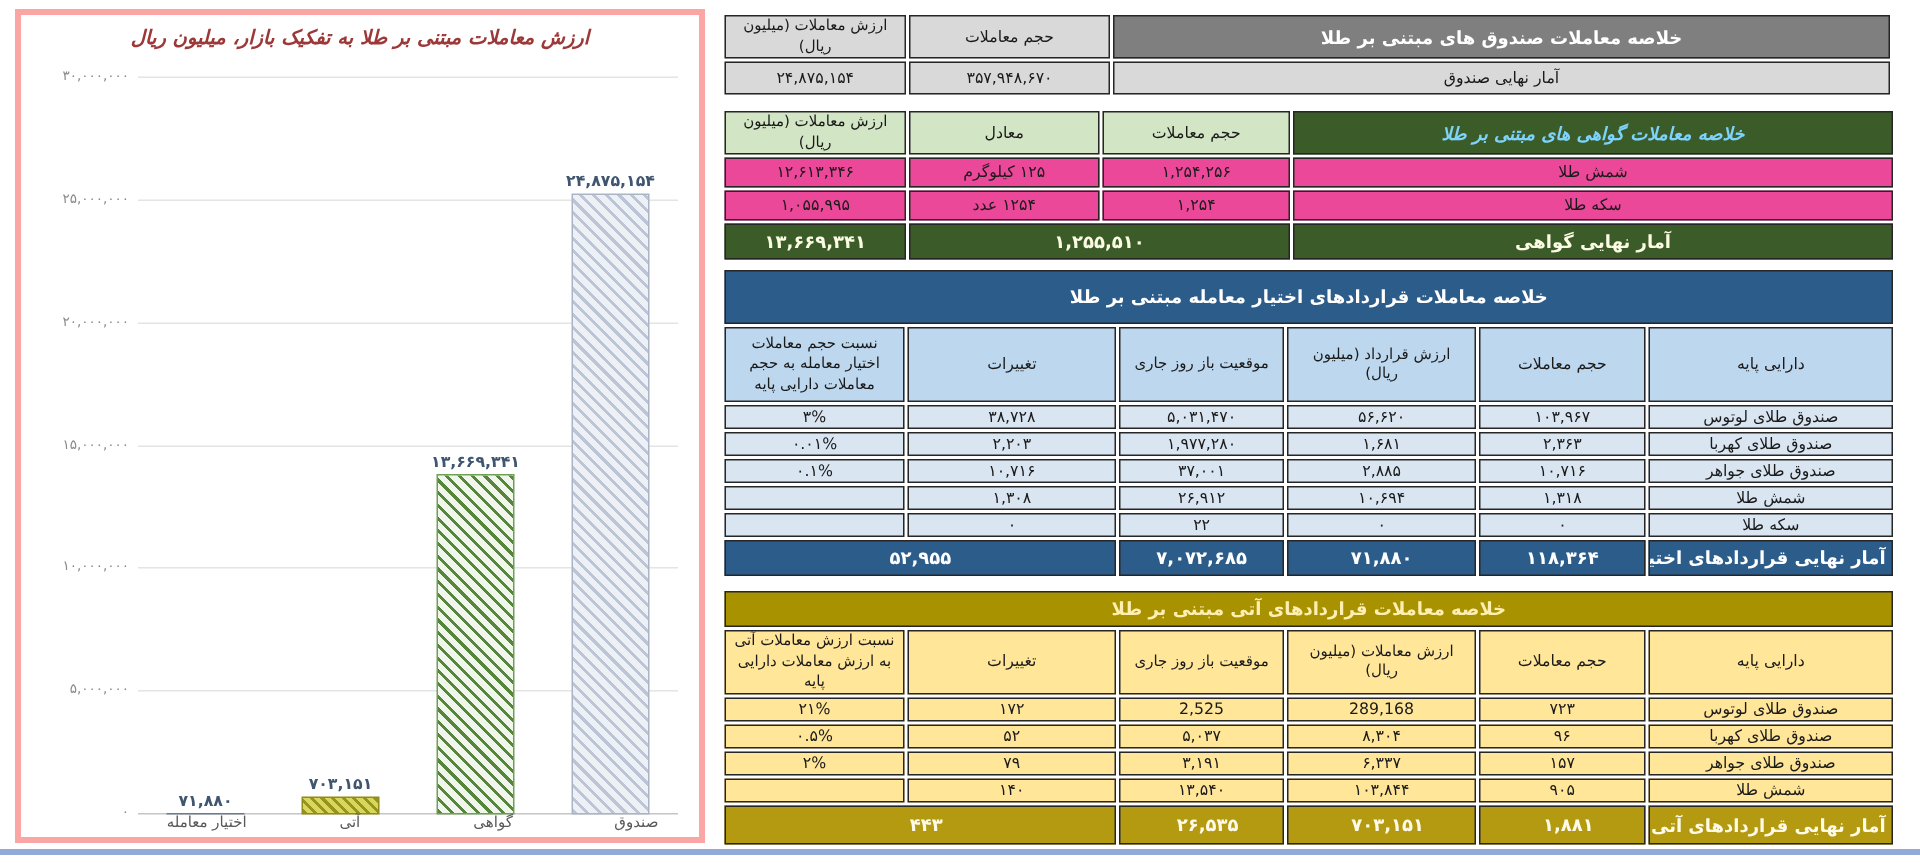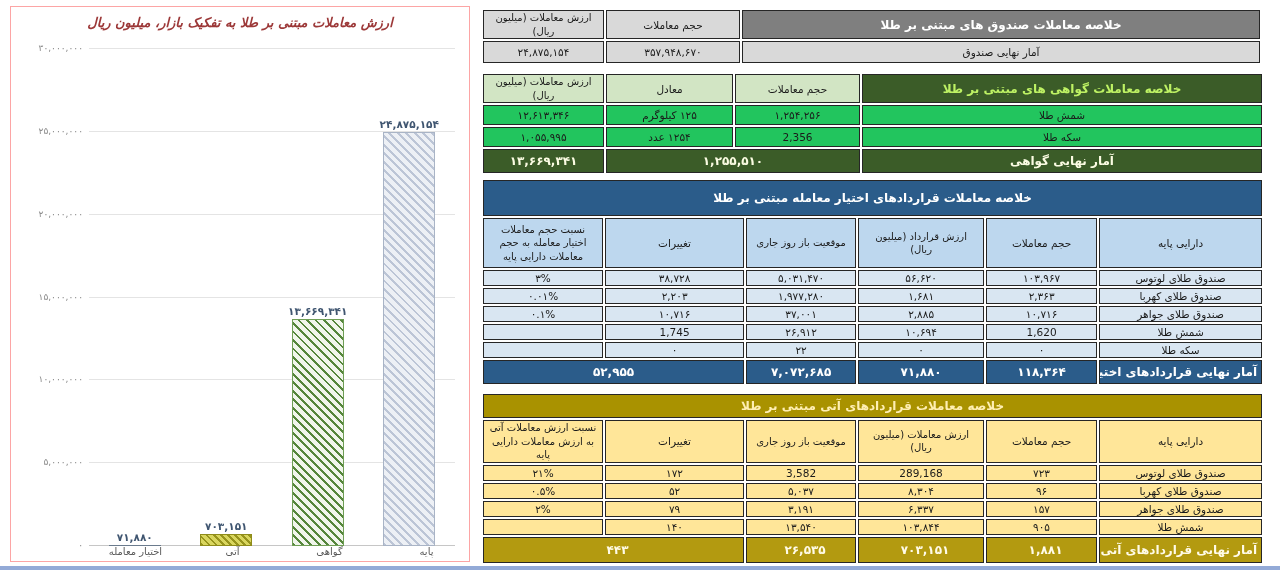--- a/index.html
+++ b/index.html
@@ -1,21 +1,21 @@
 <!DOCTYPE html>
 <html lang="fa"><head>
 <meta charset="utf-8">
 <style>
   html,body{margin:0;padding:0;}
   body{font-family:"DejaVu Sans","Liberation Sans",sans-serif;background:#fff;}
   #stage{position:relative;width:1280px;height:575px;background:#fff;overflow:hidden;}
 
   
   #chart-panel{position:absolute;left:10px;top:6px;width:460px;height:556px;
-    background:#fff;border:1px solid #fca5a5;box-sizing:border-box;}
+    background:#fff;border:4px solid #fca5a5;box-sizing:border-box;}
   #chart-title{position:absolute;top:8px;left:0;right:0;text-align:center;
     color:#9c3838;font-weight:bold;font-style:italic;font-size:13px;direction:rtl;}
   #plot{position:absolute;left:78px;right:14px;top:42px;bottom:15px;}
   .gridline{position:absolute;left:0;right:0;height:1px;background:#e4e4e4;}
   .gridline.base{background:#c6c6c6;}
   .ytick{position:absolute;right:calc(100% + 6px);transform:translateY(-50%);
     color:#8a8a8a;font-size:9px;white-space:nowrap;direction:rtl;text-align:right;}
   #bars{position:absolute;left:0;right:0;top:0;bottom:0;display:flex;
     align-items:flex-end;justify-content:space-around;}
   .bar-slot{width:24%;height:100%;display:flex;flex-direction:column;
@@ -40,23 +40,23 @@
   .rtbl td.multiline{white-space:normal;line-height:1.35;font-size:10px;}
   .rtbl td.footer-cell{font-weight:bold;font-size:12px;}
 
   
   #t1{top:8px;}
   #t1 .hdr-title{background:#7f7f7f;color:#fff;}
   #t1 .colhead,#t1 .cell{background:#d9d9d9;}
 
   
   #t2{top:72px;}
-  #t2 .hdr-title{background:#3b5c28;color:#bef264;}
+  #t2 .hdr-title{background:#3b5c28;color:#7dd3fc;font-style:italic;}
   #t2 .colhead{background:#d2e5c4;}
-  #t2 .cell{background:#22c55e;}
+  #t2 .cell{background:#ec4899;}
   #t2 .footer-cell{background:#3b5c28;color:#fbfce3;}
 
   
   #t3{top:178px;}
   #t3 .hdr-title{background:#2b5c8a;color:#fff;}
   #t3 .colhead{background:#bdd7ee;}
   #t3 .cell{background:#d9e6f2;}
   #t3 .footer-cell{background:#2b5c8a;color:#fff;}
 
   
@@ -121,21 +121,21 @@
           <span class="bar-label">۲۴,۸۷۵,۱۵۴</span>
           <div class="bar funds" style="height: 413.757px;"></div>
         </div>
       </div>
     </div>
 
     <div id="xlabels">
       <span class="xlabel">اختیار معامله</span>
       <span class="xlabel">آتی</span>
       <span class="xlabel">گواهی</span>
-      <span class="xlabel">پایه</span>
+      <span class="xlabel">صندوق</span>
     </div>
   </div>
 
   <table class="rtbl" id="t1">
     <colgroup>
         <col style="width:518px">
         <col style="width:134px">
         <col style="width:121px">
       </colgroup>
     <tbody>
@@ -167,21 +167,21 @@
       <td class="colhead multiline">ارزش معاملات (میلیون ریال)</td>
     </tr>
     <tr style="height:20px">
       <td class="cell">شمش طلا</td>
       <td class="cell">۱,۲۵۴,۲۵۶</td>
       <td class="cell">۱۲۵ کیلوگرم</td>
       <td class="cell">۱۲,۶۱۳,۳۴۶</td>
     </tr>
     <tr style="height:20px">
       <td class="cell">سکه طلا</td>
-      <td class="cell">2,356</td>
+      <td class="cell">۱,۲۵۴</td>
       <td class="cell">۱۲۵۴ عدد</td>
       <td class="cell">۱,۰۵۵,۹۹۵</td>
     </tr>
     <tr style="height:24px">
       <td class="footer-cell">آمار نهایی گواهی</td>
       <td class="footer-cell" colspan="2">۱,۲۵۵,۵۱۰</td>
       <td class="footer-cell">۱۳,۶۶۹,۳۴۱</td>
     </tr>
   </tbody>
     </table>
@@ -226,24 +226,24 @@
     <tr style="height:16px">
       <td class="cell">صندوق طلای جواهر</td>
       <td class="cell">۱۰,۷۱۶</td>
       <td class="cell">۲,۸۸۵</td>
       <td class="cell">۳۷,۰۰۱</td>
       <td class="cell">۱۰,۷۱۶</td>
       <td class="cell">۰.۱%</td>
     </tr>
     <tr style="height:16px">
       <td class="cell">شمش طلا</td>
-      <td class="cell">1,620</td>
+      <td class="cell">۱,۳۱۸</td>
       <td class="cell">۱۰,۶۹۴</td>
       <td class="cell">۲۶,۹۱۲</td>
-      <td class="cell">1,745</td>
+      <td class="cell">۱,۳۰۸</td>
       <td class="cell"></td>
     </tr>
     <tr style="height:16px">
       <td class="cell">سکه طلا</td>
       <td class="cell">۰</td>
       <td class="cell">۰</td>
       <td class="cell">۲۲</td>
       <td class="cell">۰</td>
       <td class="cell"></td>
     </tr>
@@ -275,21 +275,21 @@
       <td class="colhead">حجم معاملات</td>
       <td class="colhead multiline">ارزش معاملات (میلیون ریال)</td>
       <td class="colhead multiline">موقعیت باز روز جاری</td>
       <td class="colhead">تغییرات</td>
       <td class="colhead multiline">نسبت ارزش معاملات آتی به ارزش معاملات دارایی پایه</td>
     </tr>
     <tr style="height:16px">
       <td class="cell">صندوق طلای لوتوس</td>
       <td class="cell">۷۲۳</td>
       <td class="cell">289,168</td>
-      <td class="cell">3,582</td>
+      <td class="cell">2,525</td>
       <td class="cell">۱۷۲</td>
       <td class="cell">۲۱%</td>
     </tr>
     <tr style="height:16px">
       <td class="cell">صندوق طلای کهربا</td>
       <td class="cell">۹۶</td>
       <td class="cell">۸,۳۰۴</td>
       <td class="cell">۵,۰۳۷</td>
       <td class="cell">۵۲</td>
       <td class="cell">۰.۵%</td>

